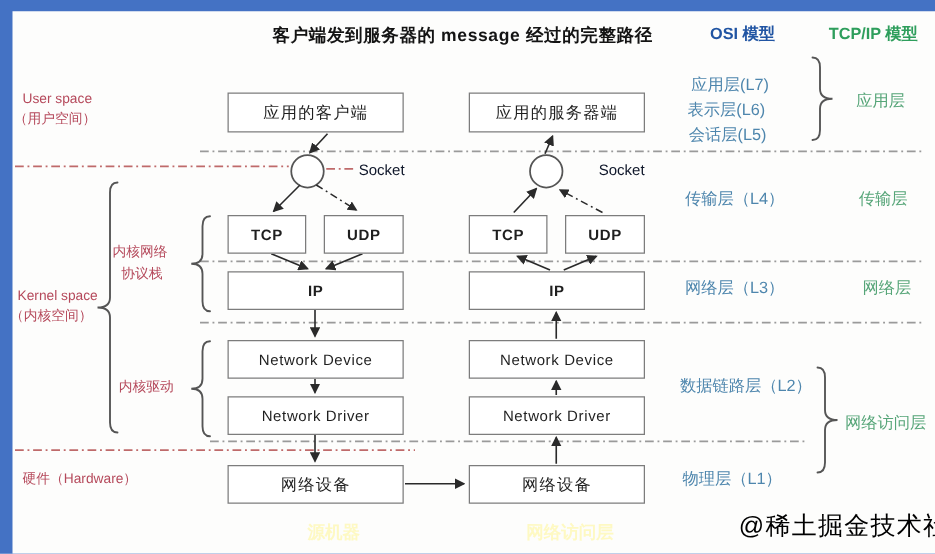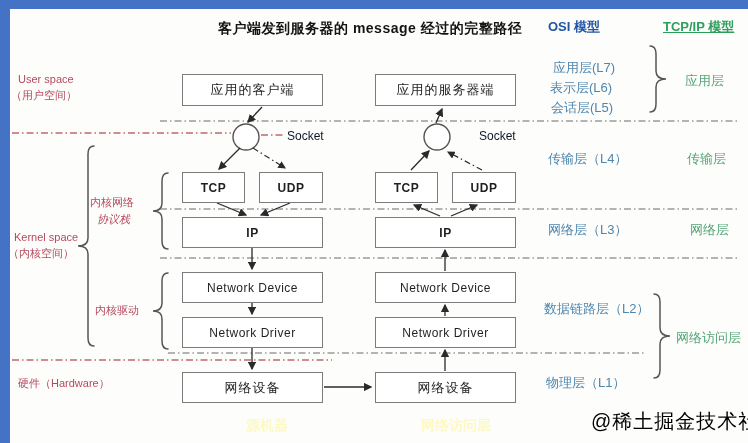--- a/index.html
+++ b/index.html
@@ -5,21 +5,21 @@
   html,body { margin:0; padding:0; }
   body {
     width:748px; height:443px; position:relative; overflow:hidden;
     background:#4472c4;
     font-family:"Liberation Sans", sans-serif;
   }
   .panel { position:absolute; left:10px; top:9px; width:738px; height:434px; background:#fdfdfc; }
   .lbl { position:absolute; white-space:nowrap; line-height:1.25; }
   .title { font-weight:bold; font-size:14px; color:#141414; letter-spacing:0.5px; }
   .hdr-osi { color:#2155a3; font-weight:bold; font-size:13px; }
-  .hdr-tcp { color:#2e9e5c; font-weight:bold; font-size:13px;text-decoration:underline; }
+  .hdr-tcp { color:#2e9e5c; font-weight:bold; font-size:13px; }
   .red  { color:#b5495b; font-size:11px; }
   .osi  { color:#4e86ad; font-size:13px; }
   .grn  { color:#56a578; font-size:13px; }
   .machine { font-weight:bold; font-size:14px; color:#fef9c3; }
   .socket-lbl { font-size:12px; color:#0f172a; }
   .watermark { color:#000000; font-size:20px; letter-spacing:1px; }
   .box {
     position:absolute; border:1.5px solid #7c7c7c; background:#ffffff;
     display:flex; align-items:center; justify-content:center;
     font-size:12px; color:#1f1f1f; letter-spacing:0.5px; box-sizing:border-box;
@@ -94,29 +94,29 @@
     <line x1="436" y1="123" x2="442" y2="109"></line>
   </g>
 
   <g stroke="#2a2a2a" stroke-width="1.2" fill="none" stroke-dasharray="6 3 1.5 3" marker-end="url(#arr)">
     <line x1="253" y1="148" x2="285" y2="168"></line>
     <line x1="482" y1="170" x2="448" y2="152"></line>
   </g>
 </svg>
 
 <div class="lbl title" style="left:218px; top:20px;">客户端发到服务器的 message 经过的完整路径</div>
-<div class="lbl hdr-osi" style="left:548px; top:19px;">OSI 模型</div>
+<div class="lbl hdr-osi" style="left:568px; top:19px;">OSI 模型</div>
 <div class="lbl hdr-tcp" style="left:663px; top:19px;">TCP/IP 模型</div>
 
 <div class="lbl red" style="left:18px; top:73px;">User space</div>
 <div class="lbl red" style="left:11px; top:89px;">（用户空间）</div>
 <div class="lbl red" style="left:14px; top:231px;">Kernel space</div>
 <div class="lbl red" style="left:8px; top:247px;">（内核空间）</div>
 <div class="lbl red" style="left:90px; top:196px;">内核网络</div>
-<div class="lbl red" style="left:97px; top:213px;font-style:italic;">协议栈</div>
+<div class="lbl red" style="left:97px; top:213px;">协议栈</div>
 <div class="lbl red" style="left:95px; top:304px;">内核驱动</div>
 <div class="lbl red" style="left:18px; top:377px;">硬件（Hardware）</div>
 
 <div class="box zh" style="left:182px; top:74px; width:141px; height:32px;">应用的客户端</div>
 <div class="lbl socket-lbl" style="left:287px; top:129px;">Socket</div>
 <div class="box bold" style="left:182px; top:172px; width:63px; height:31px;">TCP</div>
 <div class="box bold" style="left:259px; top:172px; width:64px; height:31px;">UDP</div>
 <div class="box bold" style="left:182px; top:217px; width:141px; height:31px;">IP</div>
 <div class="box" style="left:182px; top:272px; width:141px; height:31px;">Network Device</div>
 <div class="box" style="left:182px; top:317px; width:141px; height:31px;">Network Driver</div>

